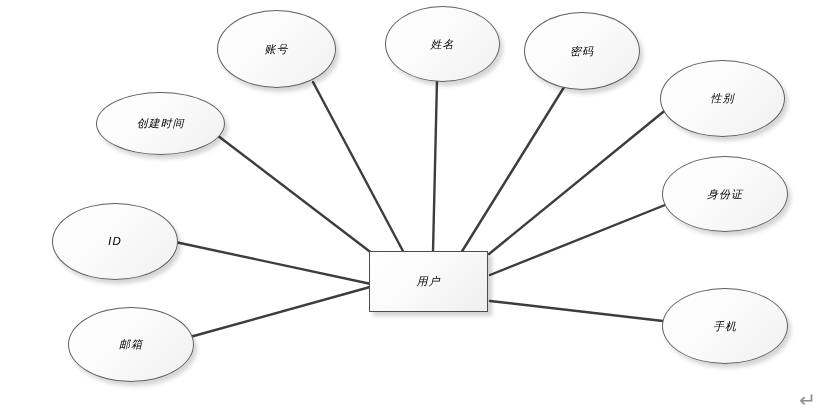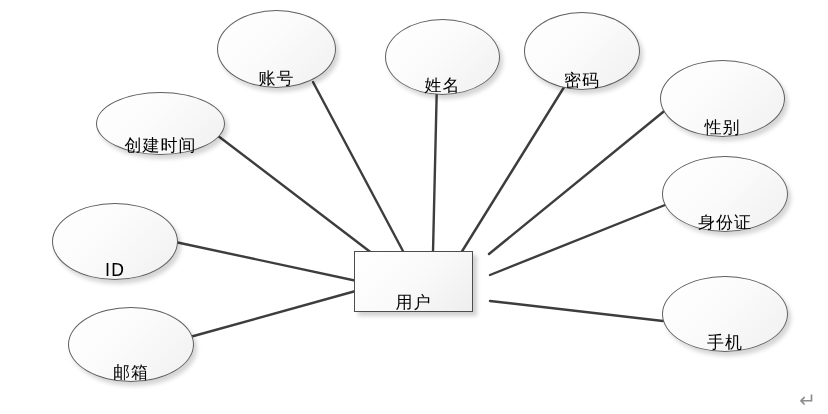--- a/index.html
+++ b/index.html
@@ -20,29 +20,30 @@
   #edges {
     position: absolute;
     left: 0;
     top: 0;
     width: 828px;
     height: 414px;
   }
   .node {
     position: absolute;
     display: flex;
-    align-items: flex-end;
+    align-items: center;
     justify-content: center;
     box-sizing: border-box;
     color: #000000;
-    font-size: 17px;
+    font-size: 11px;
     letter-spacing: 1px;
     line-height: 1;
     text-align: center;
     z-index: 5;
+    font-style: italic;
   }
   .attribute {
     border: 1px solid #5f5f5f;
     border-radius: 50%;
     background: linear-gradient(135deg, #ffffff 0%, #fbfbfb 45%, #f0f0f0 100%);
     box-shadow: 3px 4px 4px rgba(0,0,0,0.17);
   }
   .entity {
     border: 1px solid #4d4d4d;
     background: linear-gradient(135deg, #ffffff 0%, #fafafa 50%, #eeeeee 100%);
@@ -79,41 +80,41 @@
       <line x1="190" y1="337" x2="370" y2="287" stroke="#3d3d3d" stroke-width="2.4" stroke-linecap="round"></line>
     </svg>
 
   <div id="nodes">
       <div class="node attribute" style="left: 96px; top: 92px; width: 129px; height: 63px;">
         <span class="node-label">创建时间</span>
       </div>
       <div class="node attribute" style="left: 217px; top: 10px; width: 119px; height: 78px;">
         <span class="node-label">账号</span>
       </div>
-      <div class="node attribute" style="left: 385px; top: 19px; width: 115px; height: 76px;">
+      <div class="node attribute" style="left: 385px; top: 6px; width: 115px; height: 76px;">
         <span class="node-label">姓名</span>
       </div>
       <div class="node attribute" style="left: 524px; top: 12px; width: 116px; height: 78px;">
         <span class="node-label">密码</span>
       </div>
       <div class="node attribute" style="left: 660px; top: 60px; width: 125px; height: 77px;">
         <span class="node-label">性别</span>
       </div>
       <div class="node attribute" style="left: 662px; top: 156px; width: 126px; height: 76px;">
         <span class="node-label">身份证</span>
       </div>
-      <div class="node attribute" style="left: 662px; top: 276px; width: 126px; height: 76px;">
+      <div class="node attribute" style="left: 662px; top: 288px; width: 126px; height: 76px;">
         <span class="node-label">手机</span>
       </div>
       <div class="node attribute" style="left: 52px; top: 203px; width: 126px; height: 77px;">
         <span class="node-label">ID</span>
       </div>
       <div class="node attribute" style="left: 68px; top: 307px; width: 126px; height: 75px;">
         <span class="node-label">邮箱</span>
       </div>
-      <div class="node entity" style="left: 354px; top: 251px; width: 119px; height: 61px;">
+      <div class="node entity" style="left: 369px; top: 251px; width: 119px; height: 61px;">
         <span class="node-label">用户</span>
       </div>
     </div>
 
   <div id="paragraph-mark">↵</div>
 
 </div>
 
 </body></html>

